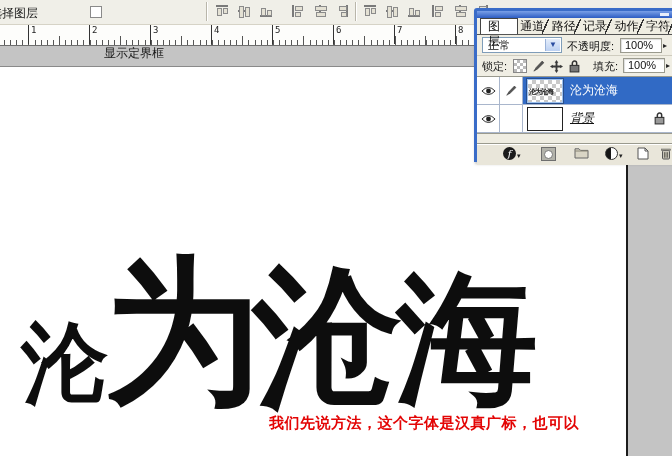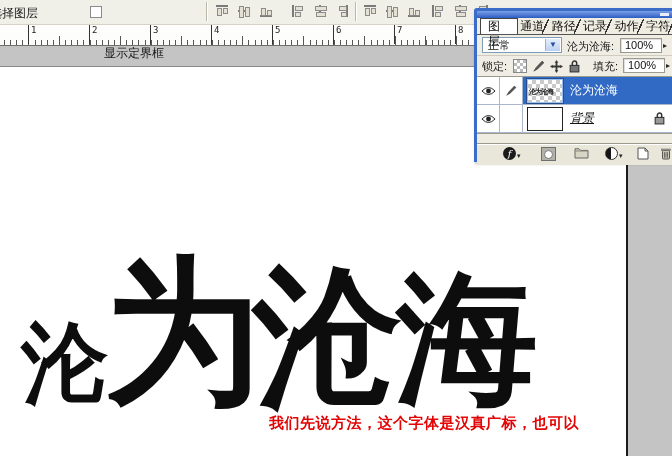--- a/index.html
+++ b/index.html
@@ -249,21 +249,21 @@
     <span class="tab bg">记录</span>
     <span class="tab bg">动作</span>
     <span class="tab bg">字符</span>
   </div>
 
   <div class="p-row p-mode">
     <span class="combo">
       <span>正常</span>
       <span class="combo-arrow">▼</span>
     </span>
-    <span class="fld-label" style="left:90px;">沦为沧海:</span>
+    <span class="fld-label" style="left:90px;">不透明度:</span>
     <span class="fld" style="left:143px;">100%</span>
     <span class="fld-arrow" style="left:186px;">▸</span>
   </div>
 
   <div class="p-row">
     <span class="fld-label" style="left:5px;top:3px;">锁定:</span>
     <span class="lockico" style="left:36px;">
         <span class="checker13"></span>
       </span>
     <span class="lockico" style="left:54px;">

